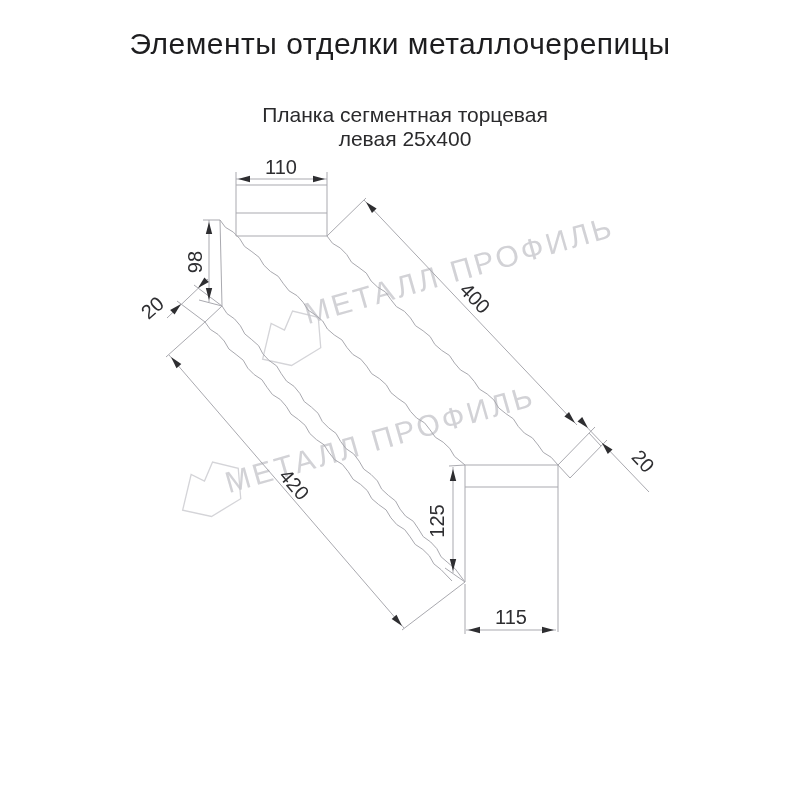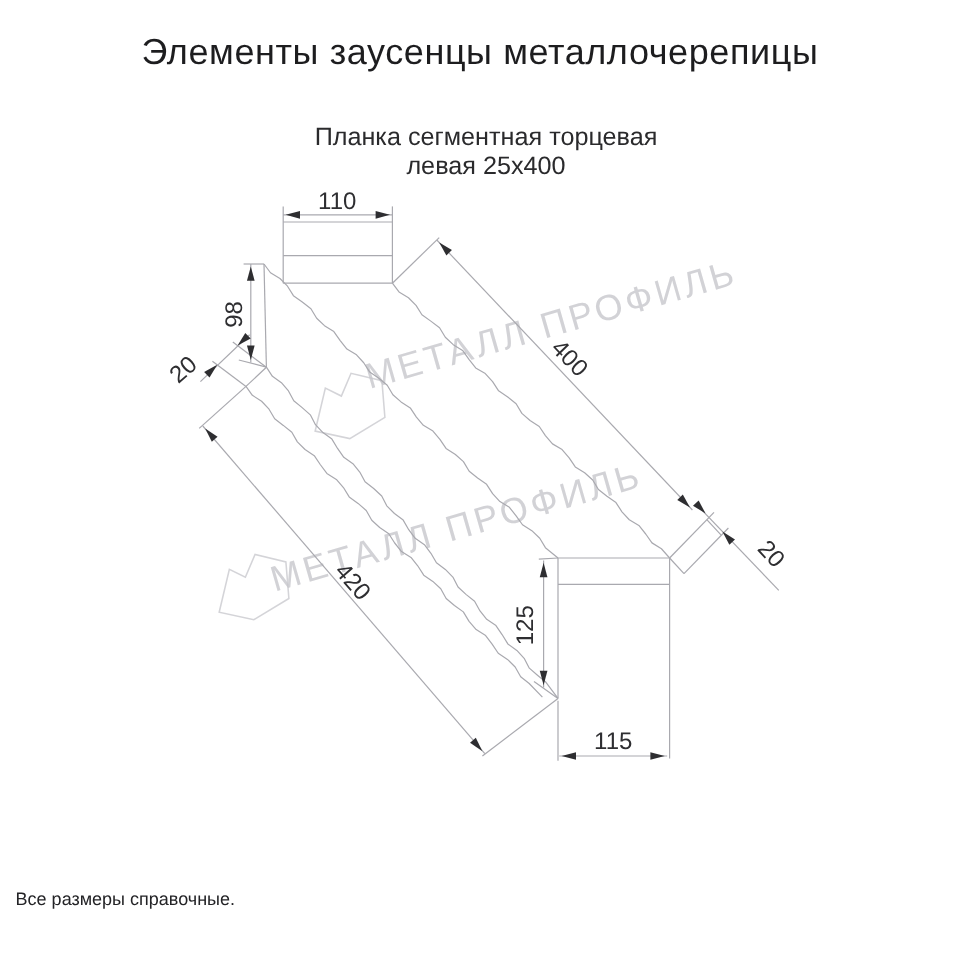--- a/index.html
+++ b/index.html
@@ -29,21 +29,21 @@
   }
   .wmtxt{
     font-family:"Liberation Sans","DejaVu Sans",sans-serif;
     font-size:30px;fill:#c7c7cc;text-anchor:middle;letter-spacing:3px;opacity:.8;
   }
   .wmlogo{stroke:#c9c9ce;stroke-width:1.3;fill:none;opacity:.8;}
 </style>
 </head>
 <body>
 
-<div class="page-title">Элементы заусенцы металлочерепицы</div>
+<div class="page-title">Элементы отделки металлочерепицы</div>
 
 <div class="sub-title">
   <div>Планка сегментная торцевая</div>
   <div>левая 25х400</div>
 </div>
 
 <svg width="800" height="800" viewBox="0 0 800 800">
 
   <g>
     <g transform="translate(289,335) rotate(-16)">
@@ -141,14 +141,13 @@
     <text class="dimtxt" transform="translate(157,313) rotate(-41)">20</text>
     <text class="dimtxt" transform="translate(470,303) rotate(46)">400</text>
     <text class="dimtxt" transform="translate(638,466) rotate(47)">20</text>
     <text class="dimtxt" transform="translate(289,489) rotate(49)">420</text>
     <text class="dimtxt" transform="translate(444,521) rotate(-90)">125</text>
     <text class="dimtxt" transform="translate(511,624)">115</text>
   </g>
 </svg>
 
 <div class="footer">
-  <div>Все размеры справочные.</div>
 </div>
 
 </body></html>

